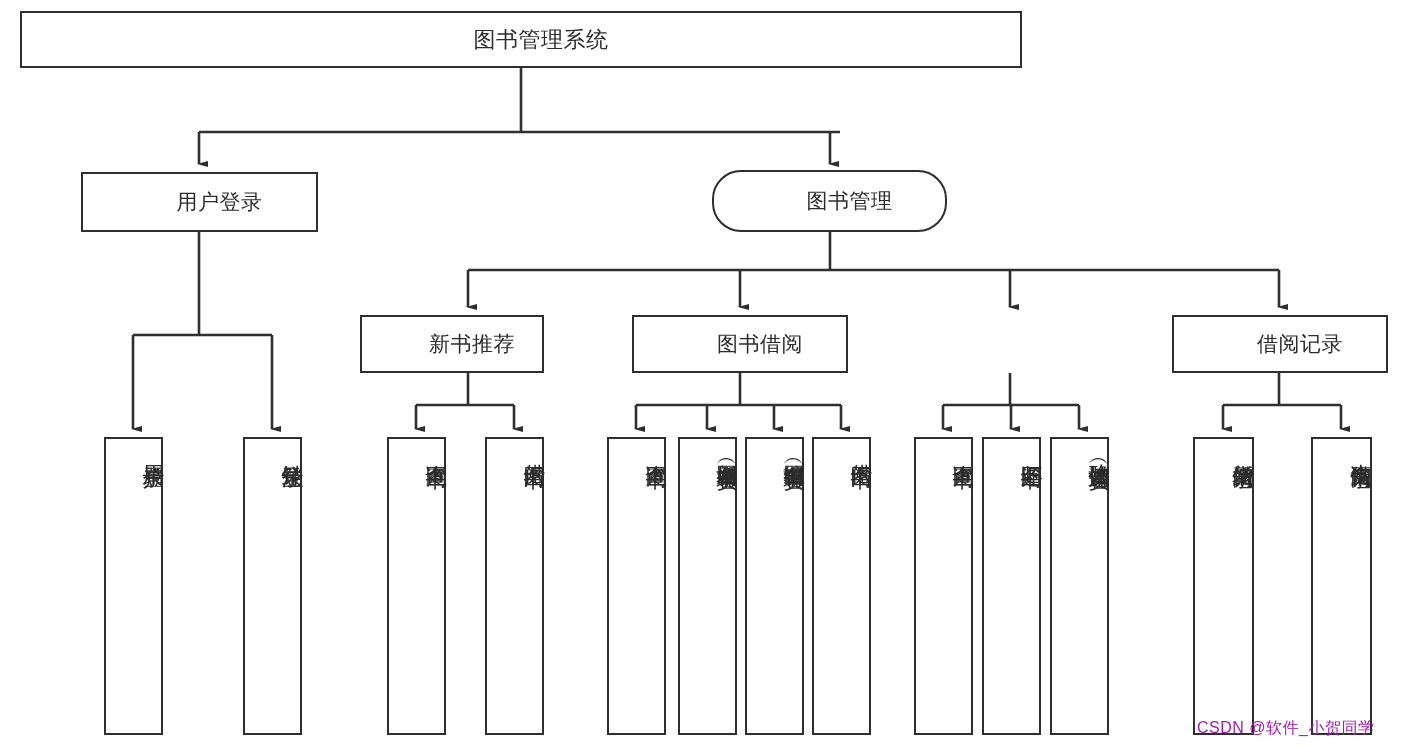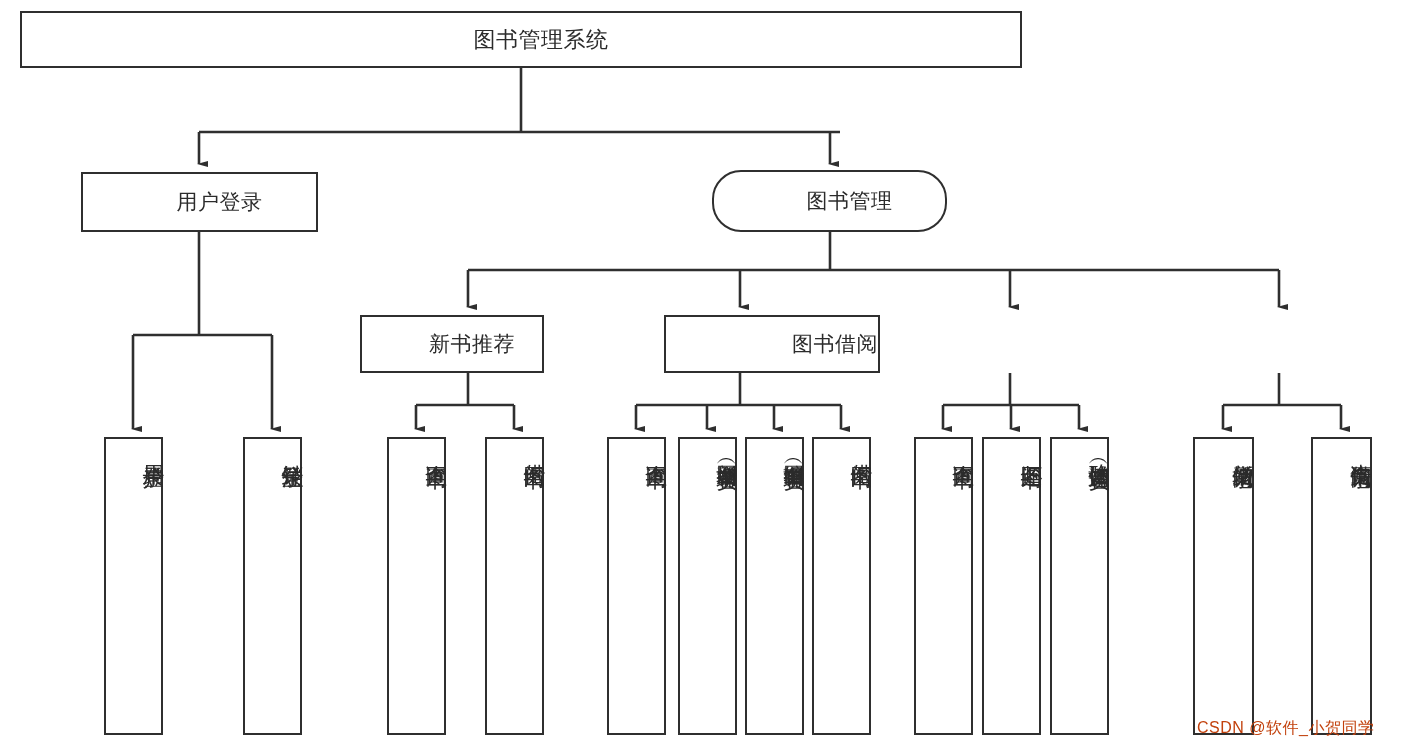--- a/index.html
+++ b/index.html
@@ -62,21 +62,21 @@
     line-height: 1.0;
     letter-spacing: 1px;
     white-space: nowrap;
   }
   .node.vert.tall .lbl {
     font-size: 21px;
   }
   .watermark {
     position: absolute;
     font-size: 16px;
-    color: #c2410c;
+    color: #a21caf;
     white-space: nowrap;
     letter-spacing: 0.5px;
   }
 </style>
 </head>
 <body>
 
 <div id="canvas">
 
   <svg class="wires" viewBox="0 0 1405 747" xmlns="http://www.w3.org/2000/svg">
@@ -136,22 +136,25 @@
   <div class="node horiz" style="left:81px; top:172px; width:237px; height:60px;">
     <span class="lbl">用户登录</span>
   </div>
   <div class="node horiz" style="left:712px; top:170px; width:235px; height:62px;border-radius:29px;">
     <span class="lbl">图书管理</span>
   </div>
 
   <div class="node horiz" style="left:360px; top:315px; width:184px; height:58px;">
     <span class="lbl">新书推荐</span>
   </div>
-  <div class="node horiz" style="left:664px; top:315px; width:216px; height:58px;justify-content:flex-end;">
+  <div class="node horiz" style="left:632px; top:315px; width:216px; height:58px;">
     <span class="lbl">图书借阅</span>
+  </div>
+  <div class="node horiz" style="left:1172px; top:315px; width:216px; height:58px;">
+    <span class="lbl">借阅记录</span>
   </div>
 
   <div class="node vert" style="left:104px; top:437px; width:59px; height:298px;">
     <span class="lbl">用户登录</span>
   </div>
   <div class="node vert" style="left:243px; top:437px; width:59px; height:298px;">
     <span class="lbl">注销登录</span>
   </div>
 
   <div class="node vert" style="left:387px; top:437px; width:59px; height:298px;">

